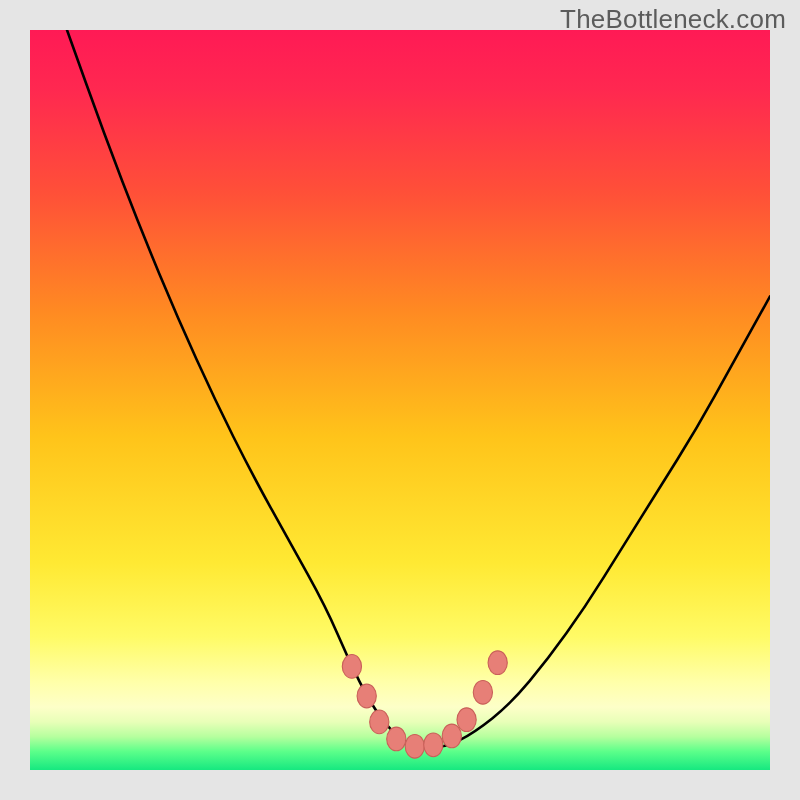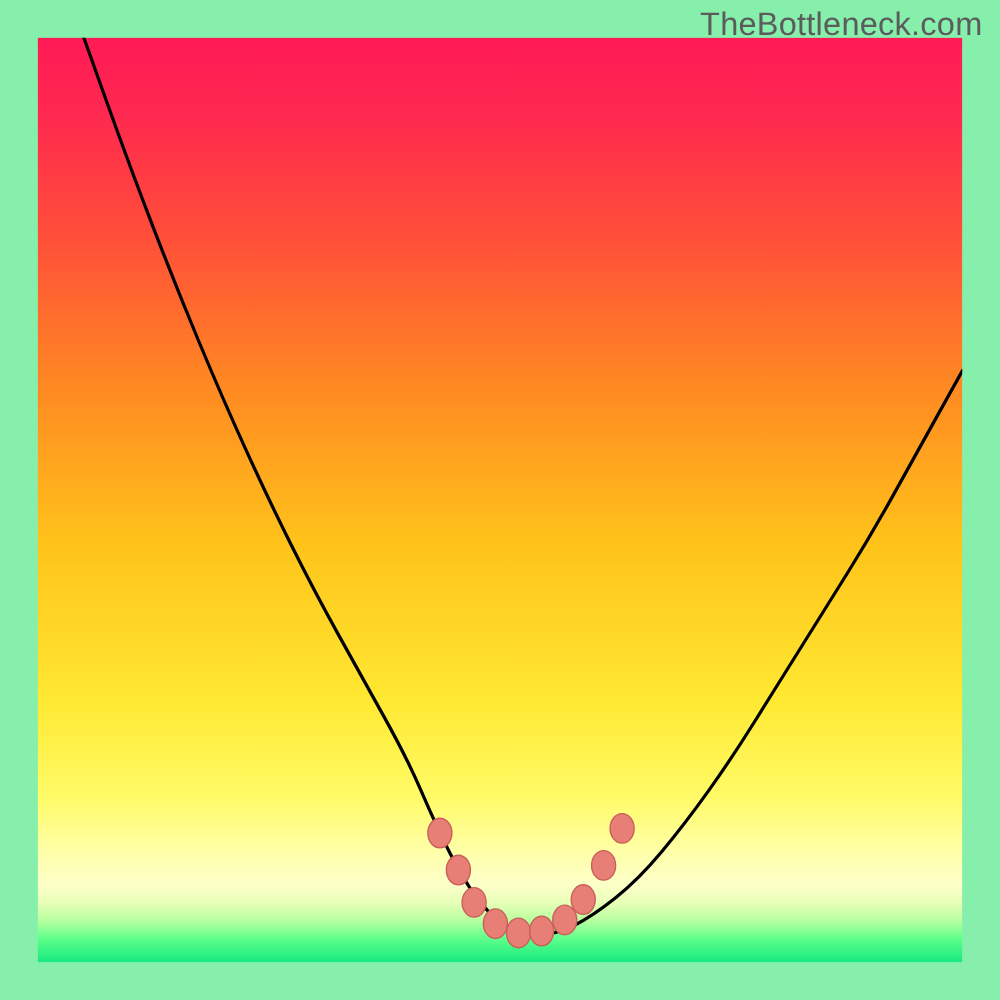--- a/index.html
+++ b/index.html
@@ -8,21 +8,21 @@
     width: 800px;
     height: 800px;
     overflow: hidden;
     background: #000;
     font-family: Arial, Helvetica, sans-serif;
   }
   .frame {
     position: absolute;
     top: 0; left: 0;
     width: 800px; height: 800px;
-    background: #86efac;
+    background: #e5e5e5;
   }
   .plot-area {
     position: absolute;
     top: 30px;
     left: 30px;
     width: 740px;
     height: 740px;
     overflow: hidden;
   }
   .gradient {

